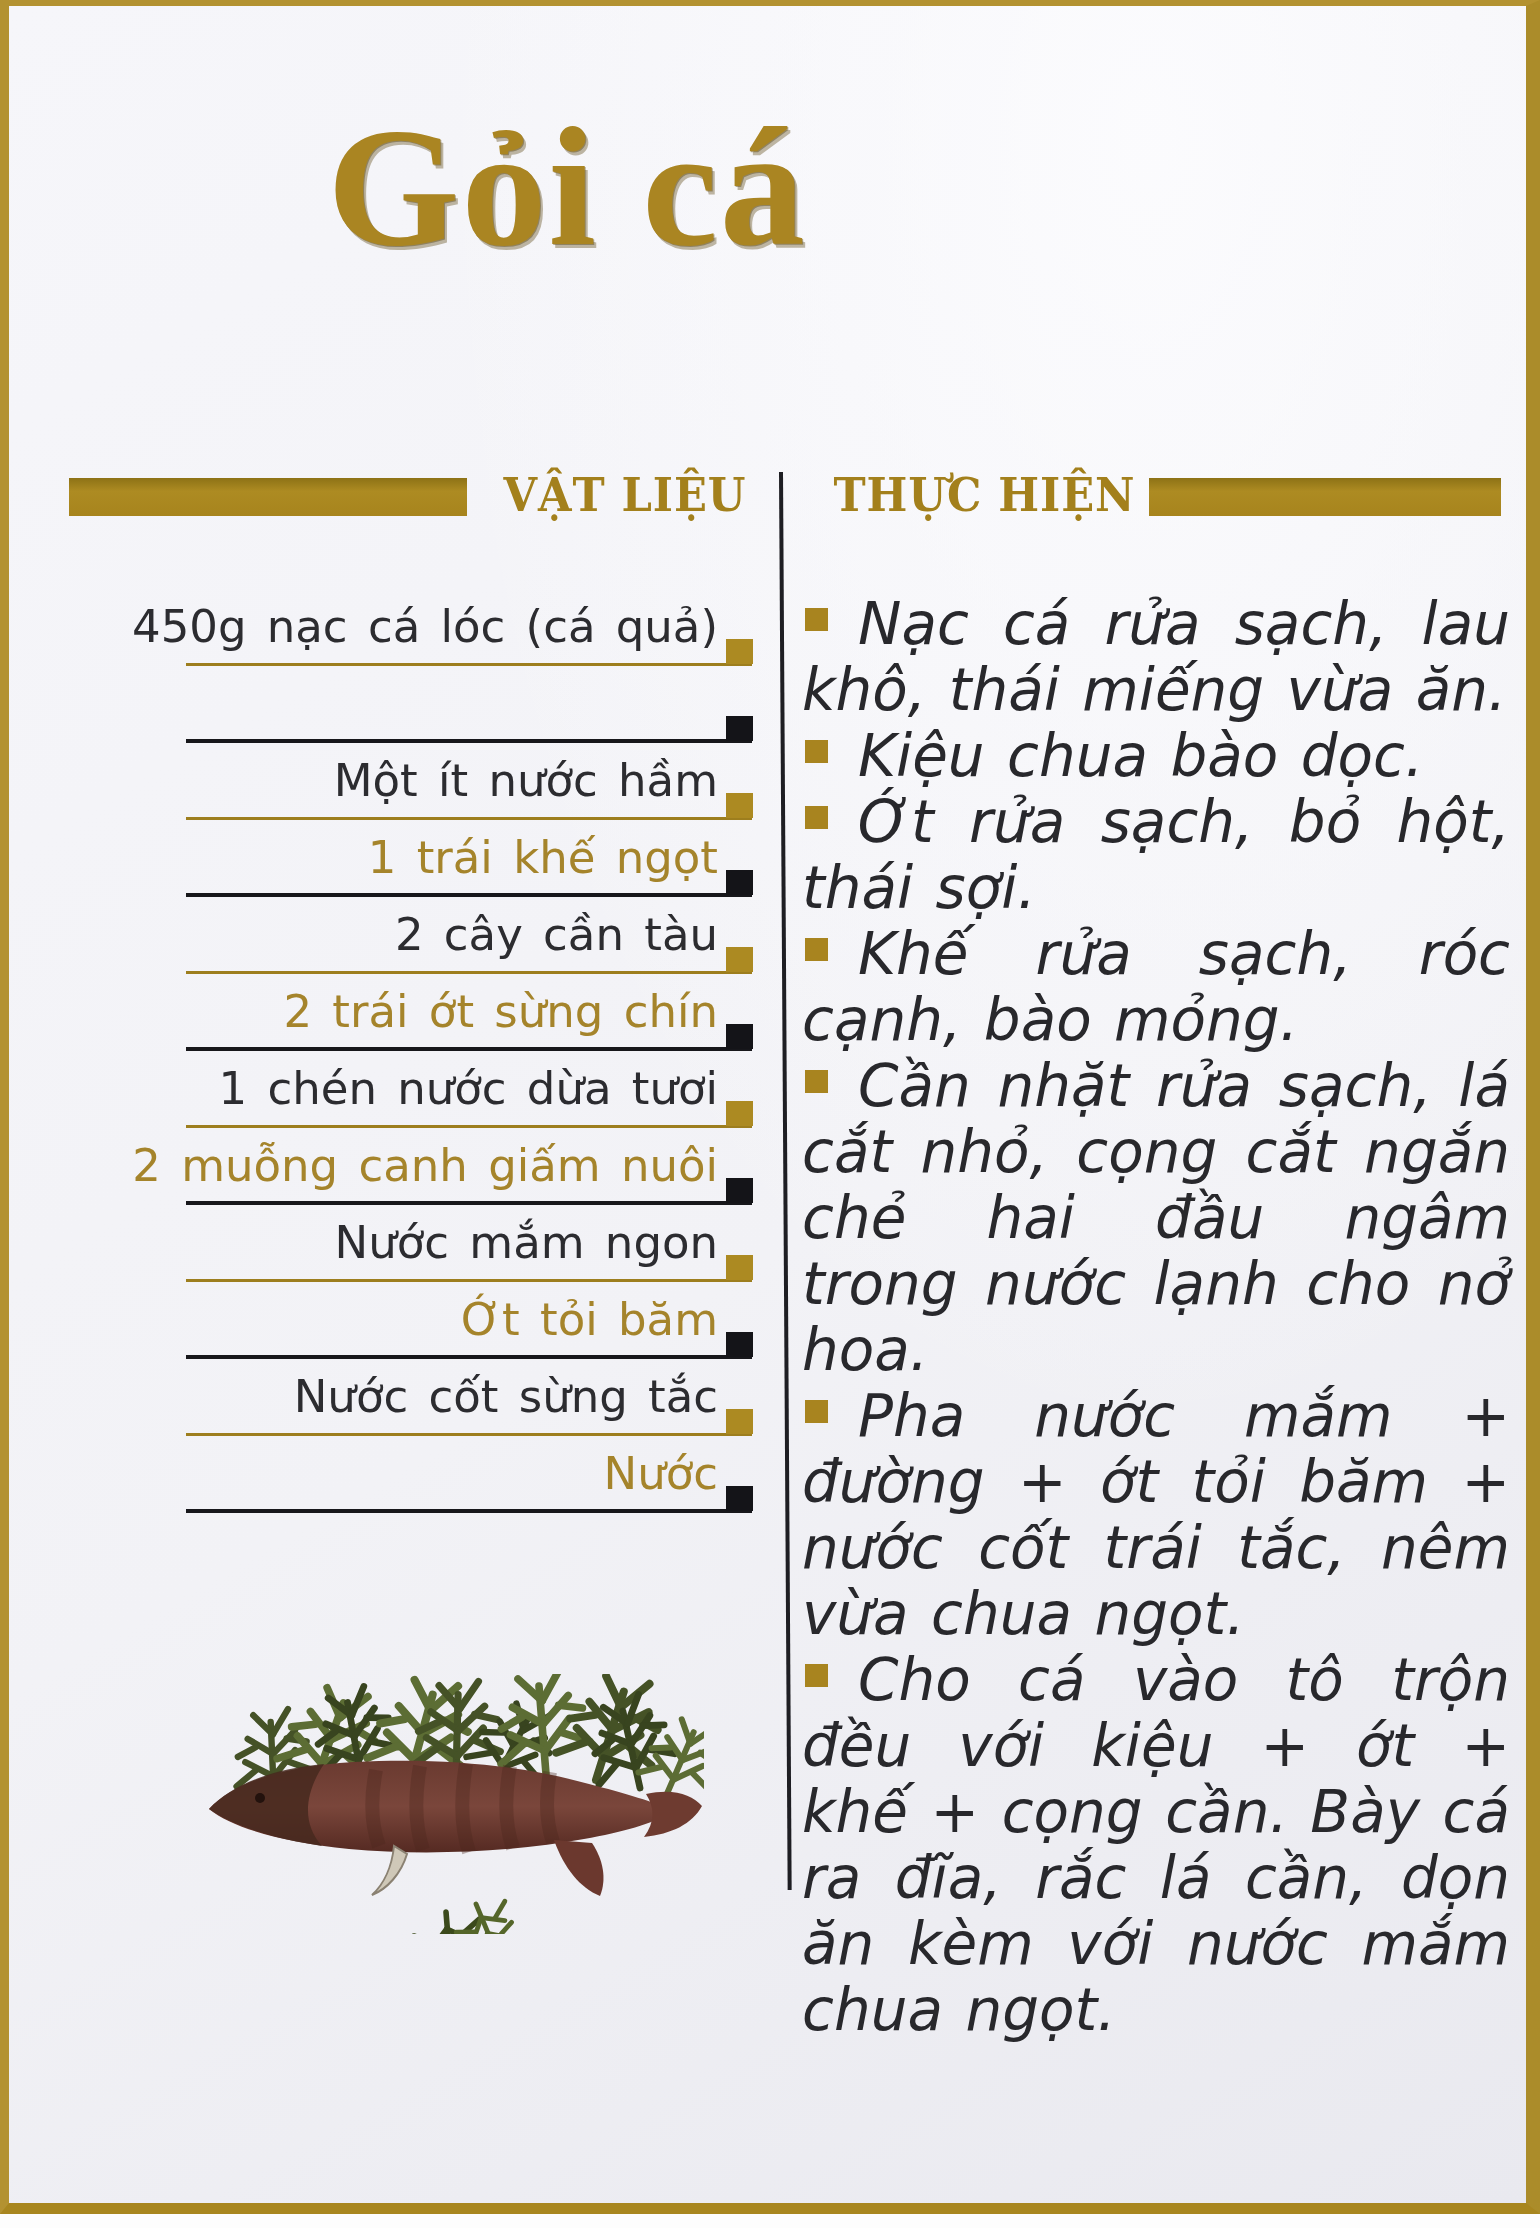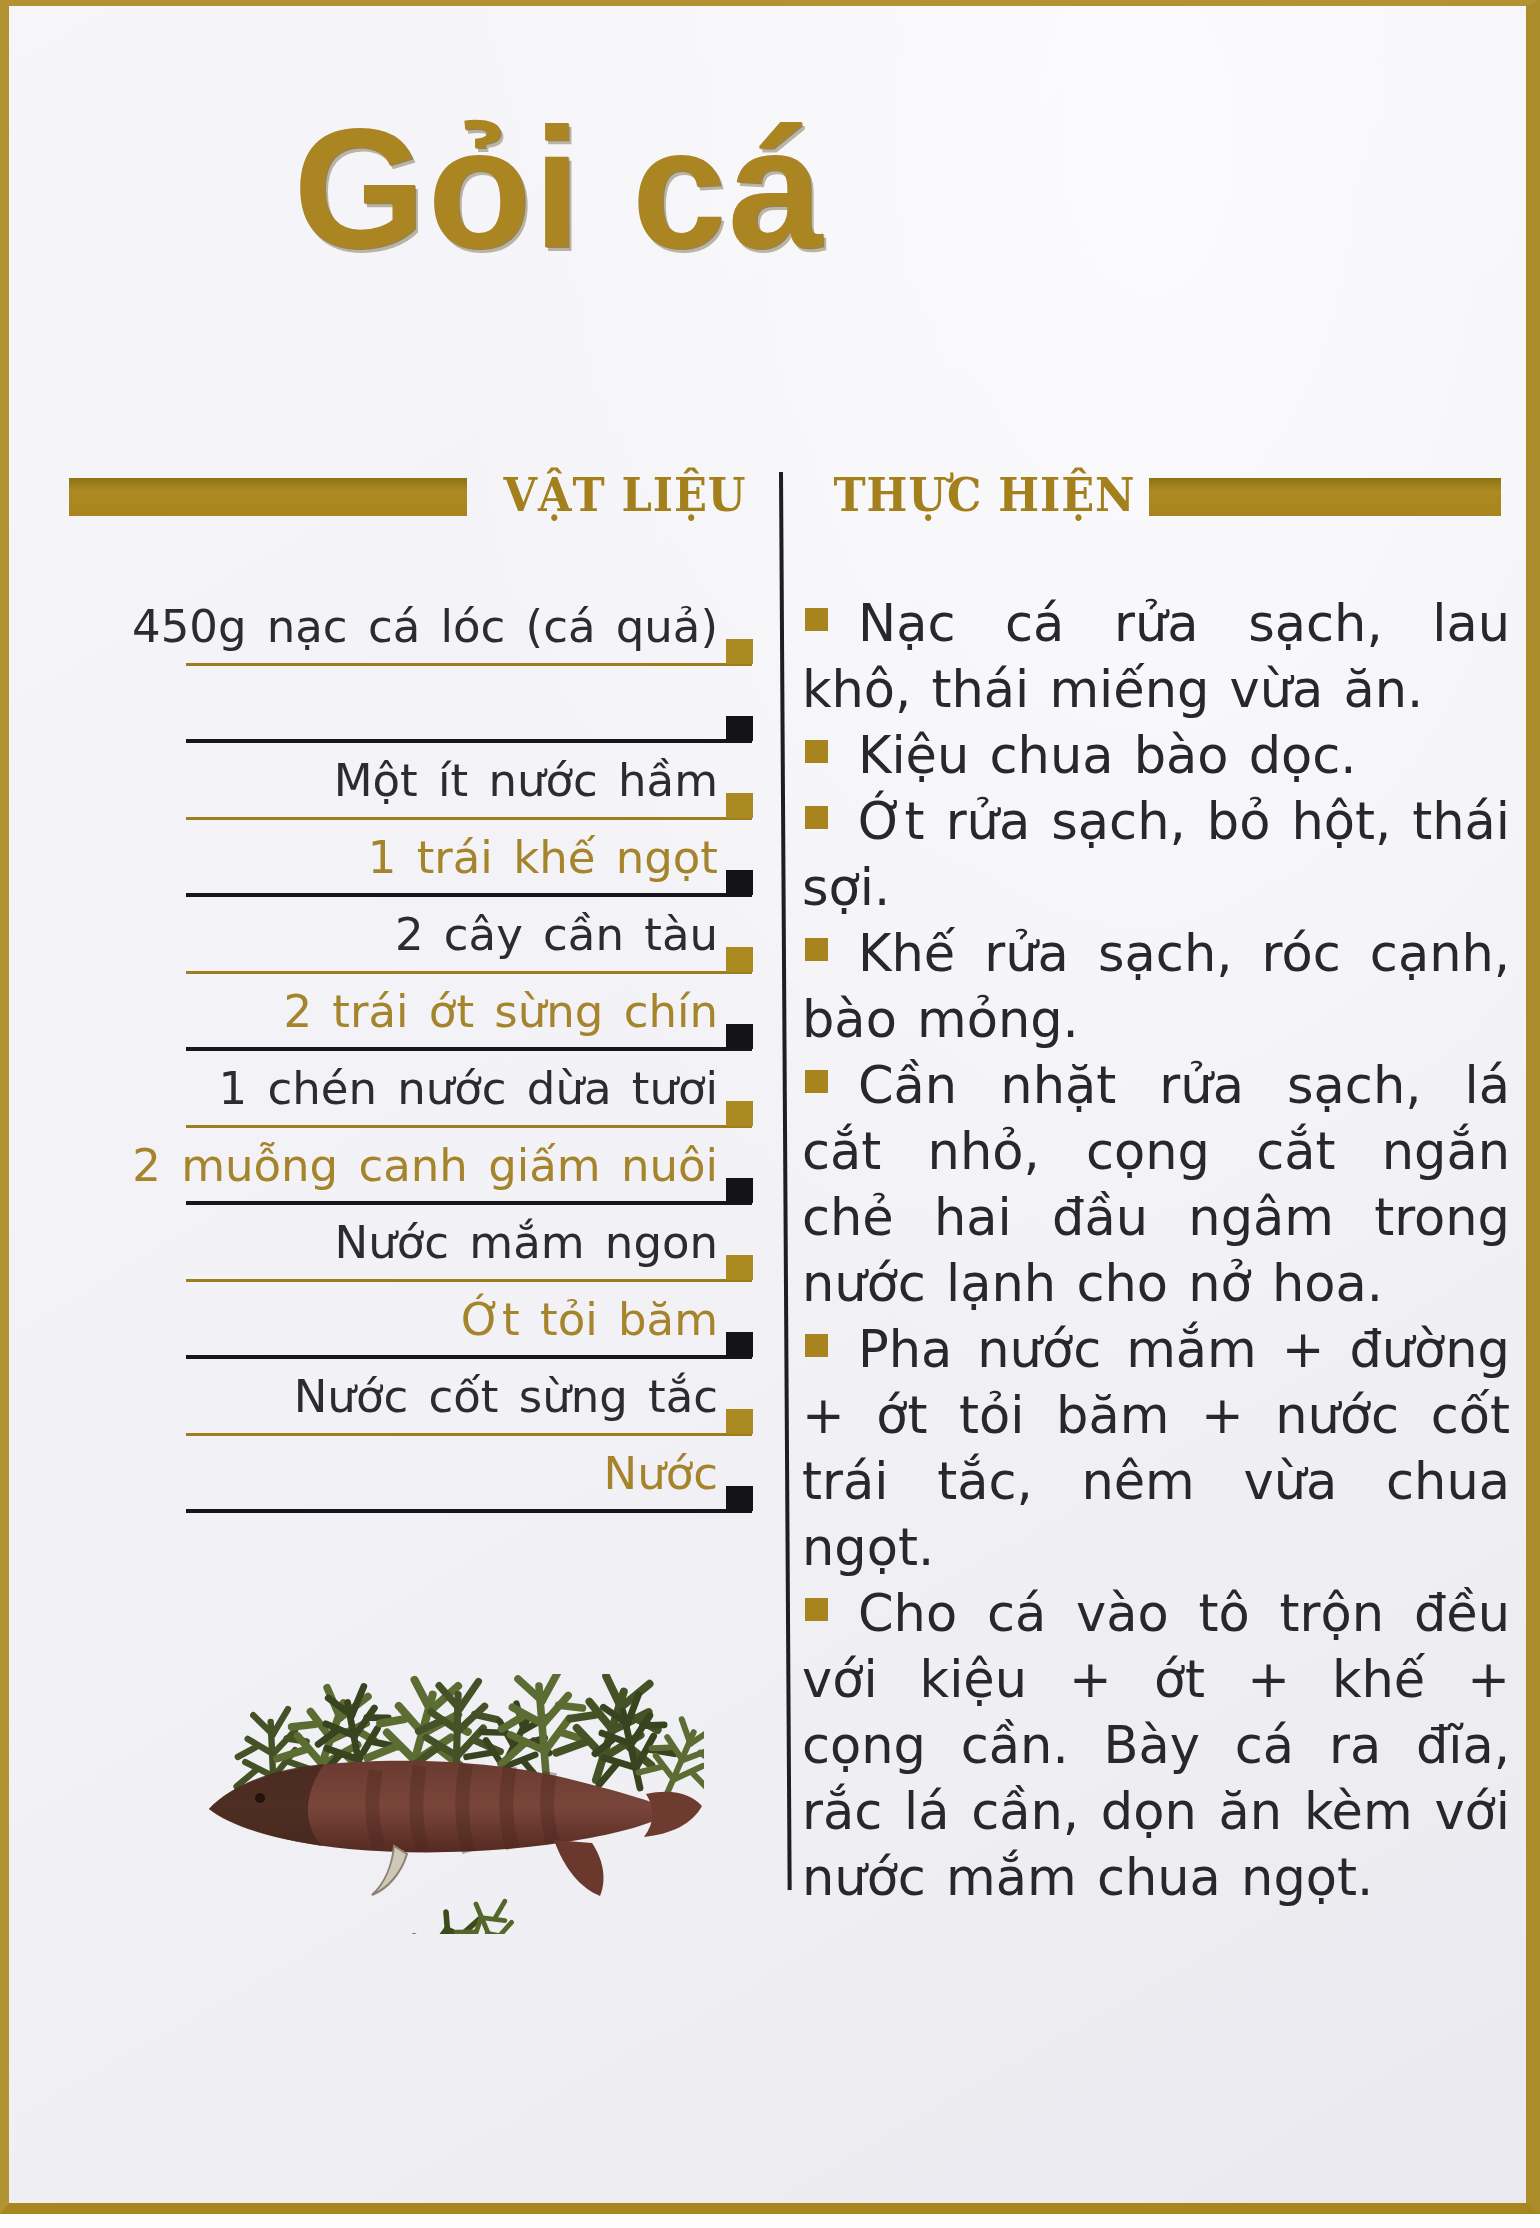--- a/index.html
+++ b/index.html
@@ -13,24 +13,24 @@
     box-sizing:border-box;
     border-top:6px solid #b39231;
     border-left:9px solid #b39231;
     border-right:14px solid #ab8c2a;
     border-bottom:11px solid #a8861f;
     background:
       radial-gradient(ellipse at 75% 6%, rgba(252,252,254,.9) 0%, rgba(252,252,254,0) 45%),
       linear-gradient(150deg,#f6f6fa 0%,#f2f2f6 55%,#e9e9ef 100%);
   }
   .title{
-    position:absolute;left:0;top:84px;width:1100px;text-align:center;
+    position:absolute;left:8px;top:84px;width:1100px;text-align:center;
     font-size:170px;font-weight:bold;letter-spacing:2px;color:#aa8522;
     text-shadow:3px 4px 0 rgba(92,72,18,.38),1px 1px 0 rgba(92,72,18,.45);
-    font-family:Liberation Sans, sans-serif;
+    font-family:Liberation Serif, serif;
   }
   .bar{position:absolute;top:472px;height:38px;
     background:linear-gradient(#8d7216,#ad8b22 35%,#a7841d);}
   .bar-left{left:60px;width:398px;}
   .bar-right{left:1140px;width:352px;}
   .colhead{
     position:absolute;top:465px;height:48px;line-height:48px;text-align:center;
     font-family:"DejaVu Serif","Liberation Serif",serif;font-weight:bold;
     font-size:47px;color:#a3801c;letter-spacing:1px;
     transform:scaleX(.92);transform-origin:center;white-space:nowrap;
@@ -50,22 +50,23 @@
   .row-ink  .ing-text{color:#2c2c30;}
   .row-gold .ing-text{color:#a5842b;}
   .ing-line{position:absolute;left:117px;right:0;bottom:0;}
   .row-ink  .ing-line{height:3px;background:#9d7e1e;}
   .row-gold .ing-line{height:4px;background:#17171b;}
   .ing-sq{position:absolute;right:-1px;bottom:2px;width:27px;height:25px;}
   .row-ink  .ing-sq{background:#ac8a22;}
   .row-gold .ing-sq{background:#141418;}
   .steps{
     position:absolute;left:793px;top:585px;width:708px;
-    font-size:51px;line-height:66px;text-align:justify;color:#28282c;
+    font-size:58px;line-height:66px;text-align:justify;color:#28282c;
     word-spacing:4px;
+    font-style:italic;
   }
   .step{position:relative;text-indent:56px;margin:0;}
   .step-bullet{
     position:absolute;left:3px;top:17px;width:23px;height:23px;
     background:#a8841f;
   }
   .fish{position:absolute;left:185px;top:1668px;width:510px;height:260px;}
 </style>
 </head>
 <body>

